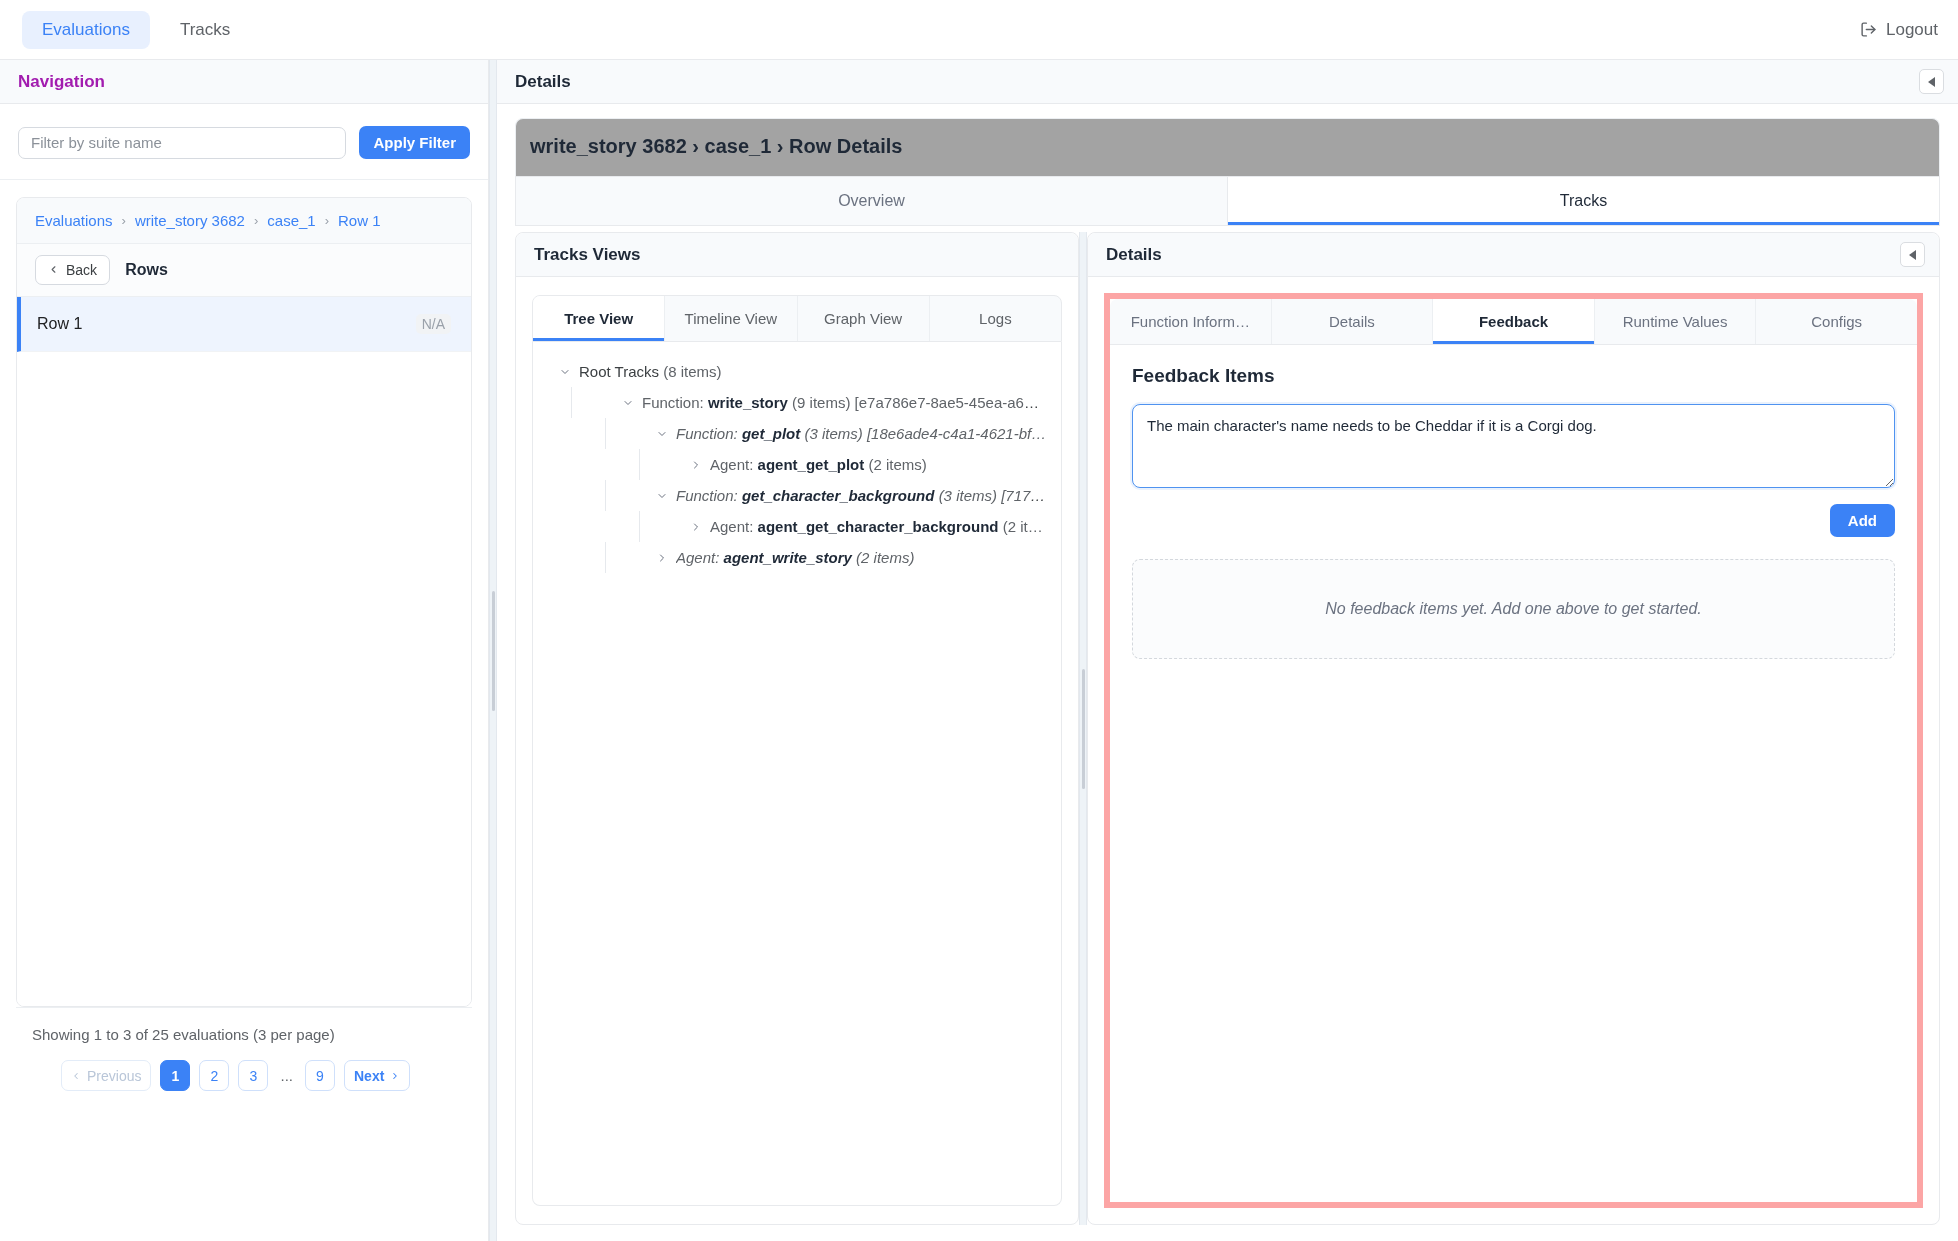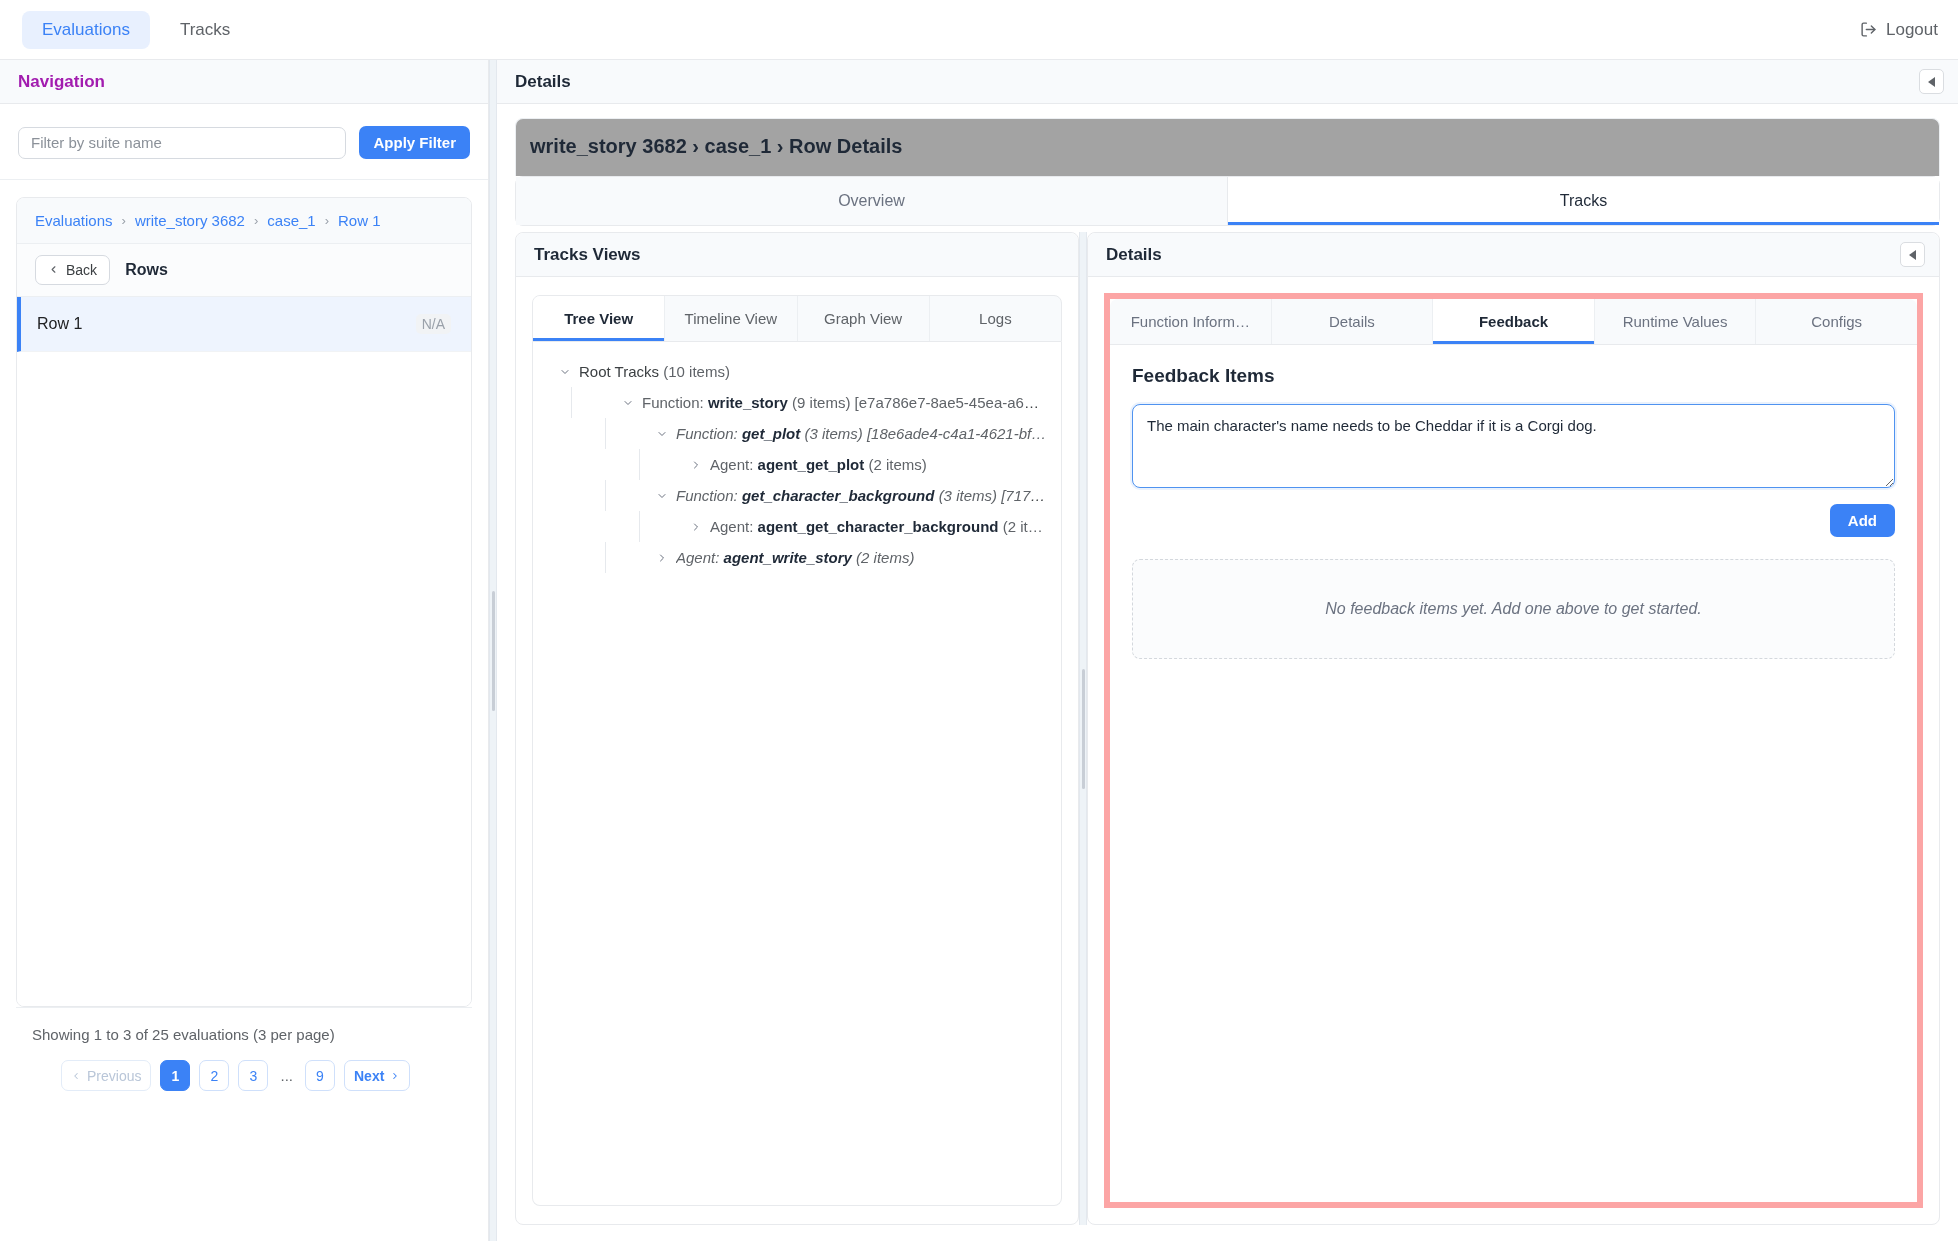--- a/index.html
+++ b/index.html
@@ -288,21 +288,21 @@
     background: #a3a3a3;
     border: 1px solid #eceff2;
     border-bottom: none;
     border-radius: 8px 8px 0 0;
   }
   .big-tabs {
     display: flex;
     border: 1px solid #e8eaed;
     border-bottom: 1px solid #e8eaed;
     background: #f8fafc;
-    border-radius: 8px;
+    border-radius: 0;
   }
   .big-tab {
     flex: 1;
     text-align: center;
     padding: 15px 0;
     font-size: 16px;
     color: #6b7280;
     cursor: pointer;
     background: #f8fafc;
     border-right: 1px solid #e8eaed;
@@ -629,21 +629,21 @@
             <div class="tree-box">
 
               <div class="tree-node lvl-0">
                 <span class="caret">
                   <svg width="12" height="12" viewBox="0 0 24 24" fill="none" stroke="#6b7280" stroke-width="2" stroke-linecap="round" stroke-linejoin="round">
                       <polyline points="6 9 12 15 18 9"></polyline>
                     </svg>
                 </span>
                 <span class="label">
                   <span>Root Tracks</span>
-                  <span class="muted">(10 items)</span>
+                  <span class="muted">(8 items)</span>
                 </span>
               </div>
 
               <div class="tree-node lvl-1">
                 <span class="caret">
                   <svg width="12" height="12" viewBox="0 0 24 24" fill="none" stroke="#6b7280" stroke-width="2" stroke-linecap="round" stroke-linejoin="round">
                       <polyline points="6 9 12 15 18 9"></polyline>
                     </svg>
                 </span>
                 <span class="label"><span class="muted">Function: </span><b>write_story</b> <span class="muted">(9 items) [e7a786e7-8ae5-45ea-a698…</span></span>

